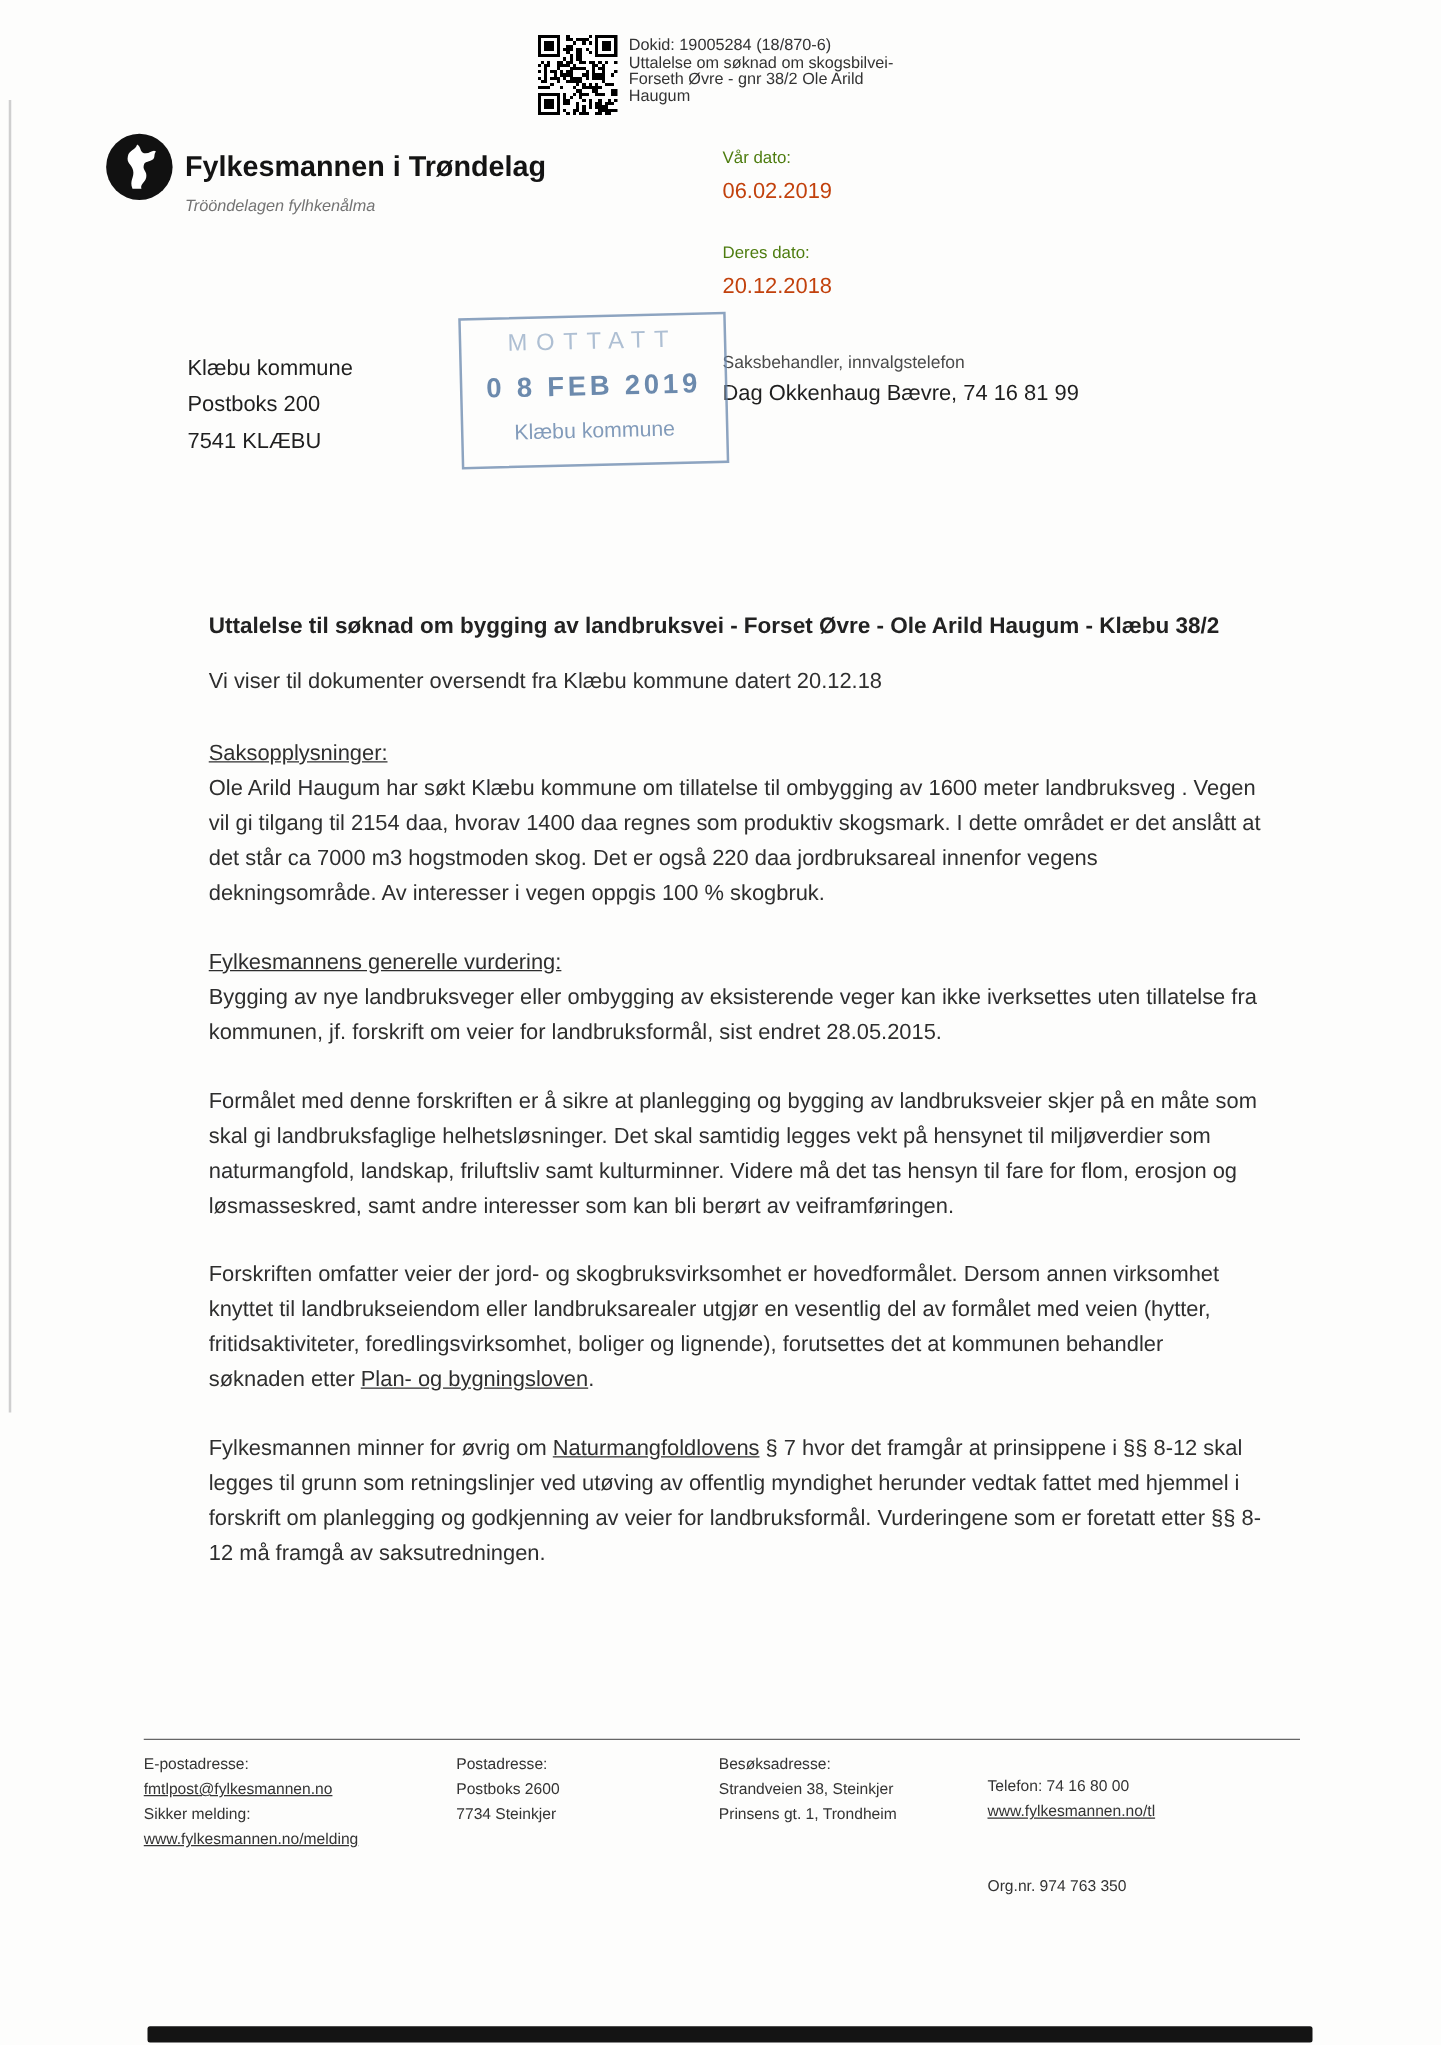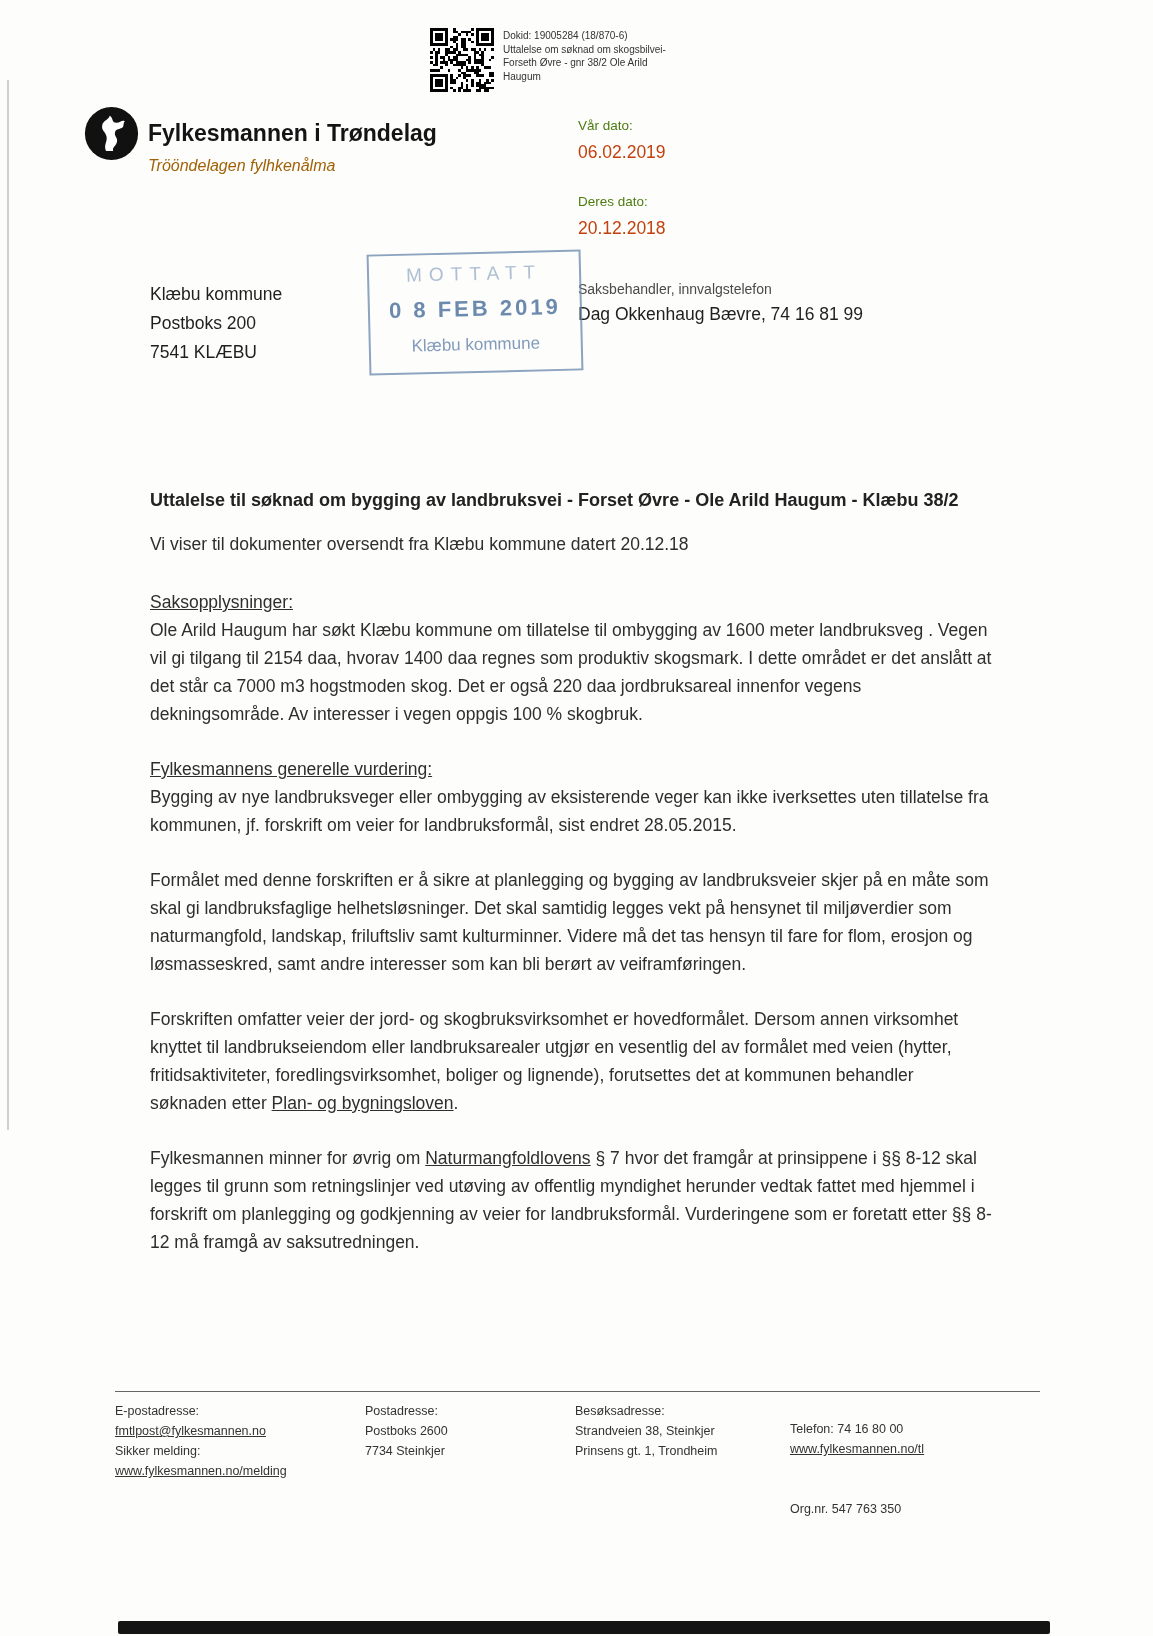--- a/index.html
+++ b/index.html
@@ -8,26 +8,26 @@
     position:relative; width:1153px; height:1636px; margin:0 auto;
     background:#fdfdfc; overflow:hidden;
     font-family:"Liberation Sans", sans-serif; color:#2f2f2f;
   }
   .scan-edge { position:absolute; left:7px; top:80px; height:1050px; width:2px; background:#cfcfcf; }
   .scan-bar  { position:absolute; left:118px; top:1621px; width:932px; height:13px; background:#141414; border-radius:2px; }
 
   
   .qr-block { position:absolute; left:430px; top:28px; display:flex; gap:9px; }
   .qr-svg { width:64px; height:64px; display:block; }
-  .dokid { font-size:10px; line-height:13.5px; color:#333; padding-top:1px; }
+  .dokid { font-size:13px; line-height:13.5px; color:#333; padding-top:1px; }
 
   
   .logo { position:absolute; left:84px; top:106px; width:55px; height:55px; }
   .org-name { position:absolute; left:148px; top:120px; font-size:23px; font-weight:700; color:#141414; }
-  .org-sami { position:absolute; left:148px; top:157px; font-size:16px; font-style:italic; color:#a16207; }
+  .org-sami { position:absolute; left:148px; top:157px; font-size:13px; font-style:italic; color:#737373; }
 
   
   .meta-col { position:absolute; top:118px; }
   .meta-col.c1 { left:578px; }
   .meta-col.c2 { left:790px; }
   .meta-label { font-size:13.5px; color:#4d7c0f; margin-bottom:9px; }
   .meta-value { font-size:17.5px; color:#c2410c; margin-bottom:31px; }
 
   
   .recipient { position:absolute; left:150px; top:280px; font-size:17.5px; line-height:29px; color:#1f1f1f; }
@@ -38,21 +38,21 @@
   .stamp {
     position:absolute; left:368px; top:252px; width:214px; height:121px;
     border:2px solid rgba(92,126,166,0.7); transform:rotate(-1.4deg);
     text-align:center; z-index:3; background:rgba(255,255,255,0.15);
   }
   .stamp-l1 { margin-top:9px; font-size:19px; letter-spacing:7px; color:rgba(110,140,176,0.55); }
   .stamp-l2 { margin-top:11px; font-size:22px; font-weight:700; letter-spacing:3px; color:rgba(88,122,162,0.88); }
   .stamp-l3 { margin-top:13px; font-size:17px; color:rgba(108,138,174,0.85); }
 
   
-  .letter-body { position:absolute; left:150px; top:487px; width:843px; font-size:17.5px; line-height:28px; color:#2e2e2e; }
+  .letter-body { position:absolute; left:167px; top:487px; width:843px; font-size:17.5px; line-height:28px; color:#2e2e2e; }
   .subject { font-weight:700; font-size:18px; line-height:26px; color:#222; margin-bottom:17px; }
   .intro { margin-bottom:30px; }
   .heading { text-decoration:underline; }
   .para { margin-bottom:27px; }
   .u { text-decoration:underline; }
 
   
   .footer-rule { position:absolute; left:115px; top:1391px; width:925px; height:1px; background:#666; }
   .footer { position:absolute; left:115px; top:1401px; width:935px; display:flex; font-size:12.5px; line-height:20px; color:#333; }
   .fcol:nth-child(1){ width:250px; }
@@ -345,18 +345,18 @@
       <div class="fcol">
         <div class="fline">Besøksadresse:</div>
         <div class="fline">Strandveien 38, Steinkjer</div>
         <div class="fline">Prinsens gt. 1, Trondheim</div>
       </div>
       <div class="fcol">
         <div class="fline">Telefon: 74 16 80 00</div>
         <div class="fline flink">www.fylkesmannen.no/tl</div>
         <div class="fline">&nbsp;</div>
         <div class="fline">&nbsp;</div>
-        <div class="fline">Org.nr. 547 763 350</div>
+        <div class="fline">Org.nr. 974 763 350</div>
       </div>
     </div>
 
   <div class="scan-bar"></div>
 </div>
 
 </body></html>

